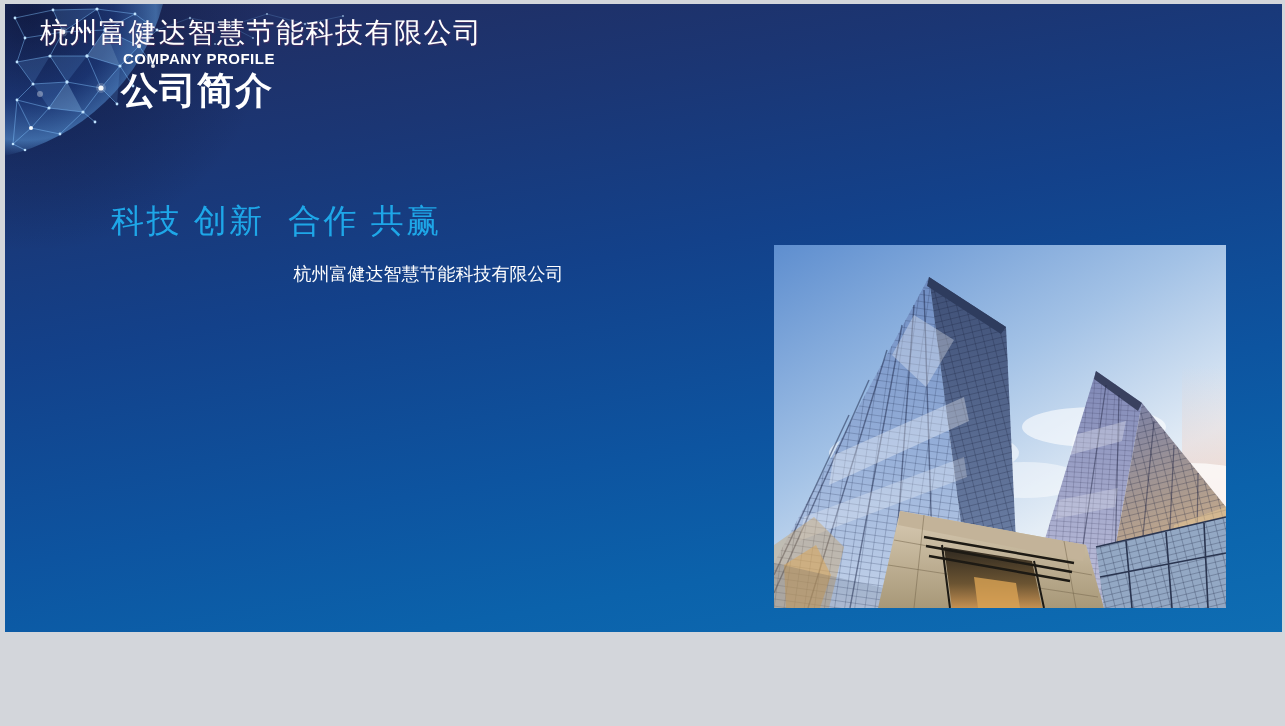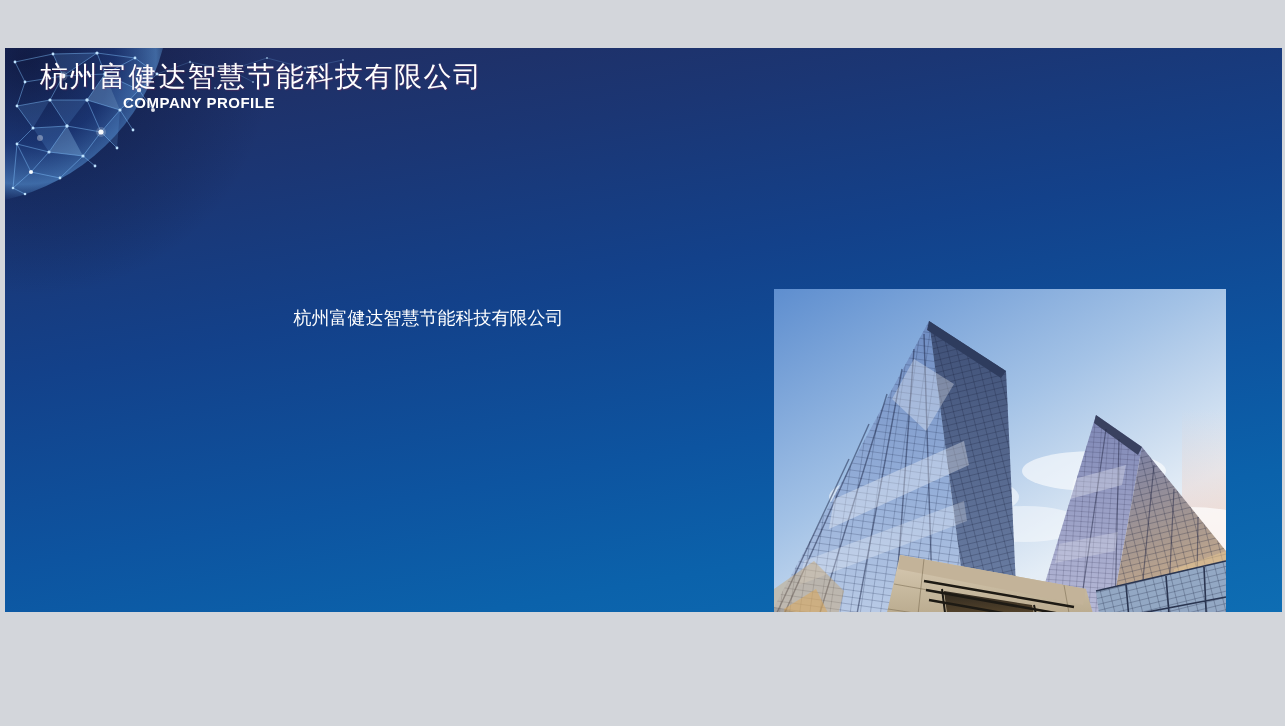--- a/index.html
+++ b/index.html
@@ -2,25 +2,24 @@
 <html><head>
 <meta charset="utf-8">
 <style>
   html,body{margin:0;padding:0;}
   body{
     width:1285px;height:726px;position:relative;overflow:hidden;
     background:#d3d6db;
     font-family:"Liberation Sans", sans-serif;
   }
   .slide{
-    position:absolute;left:5px;top:4px;width:1277px;height:564px;overflow:hidden;
+    position:absolute;left:5px;top:4px;width:1277px;height:628px;overflow:hidden;
     background:
       radial-gradient(circle 340px at 30px 10px, rgba(6,14,44,0.55), rgba(6,14,44,0) 70%),
       linear-gradient(170deg,#222c5e 0%, #1b3674 22%, #13418a 42%, #0d54a0 66%, #0b62ab 82%, #0e6db3 100%);
-    margin-top: 44px;
   }
   .plexus{position:absolute;left:0;top:0;width:360px;height:210px;}
   .hdr-company{
     position:absolute;left:35px;top:10px;
     font-size:28px;letter-spacing:1.5px;color:#ffffff;font-weight:400;
     text-shadow:1px 1px 1px rgba(180,40,80,0.25);
     white-space:nowrap;
   }
   .hdr-en{
     position:absolute;left:118px;top:46px;
@@ -132,21 +131,23 @@
         <circle cx="26" cy="124" r="2.1" opacity="0.85"></circle>
       <circle cx="148" cy="62" r="2" opacity="0.85"></circle>
         <circle cx="35" cy="90" r="3" opacity="0.35"></circle>
       <circle cx="58" cy="28" r="4.5" opacity="0.18"></circle>
         <circle cx="96" cy="84" r="5" opacity="0.18"></circle>
     </g>
   </svg>
 
   <div class="hdr-company">杭州富健达智慧节能科技有限公司</div>
   <div class="hdr-en">COMPANY PROFILE</div>
-
+  <div class="hdr-title">公司简介</div>
+
+  <div class="slogan">科技 创新  合作 共赢</div>
 
   <div class="body-block">
     <div class="body-heading">杭州富健达智慧节能科技有限公司</div>
   </div>
 
   <div class="photo" aria-label="低角度拍摄的两座玻璃幕墙摩天大楼">
     <svg viewBox="0 0 452 363" preserveAspectRatio="none" role="img">
       <defs>
         <linearGradient id="sky" x1="0" y1="0" x2="0.7" y2="1">
           <stop offset="0" stop-color="#5e8ecf"></stop>

